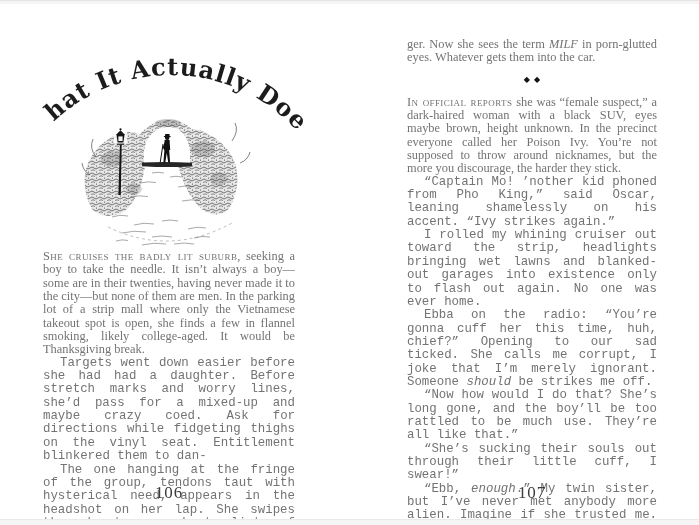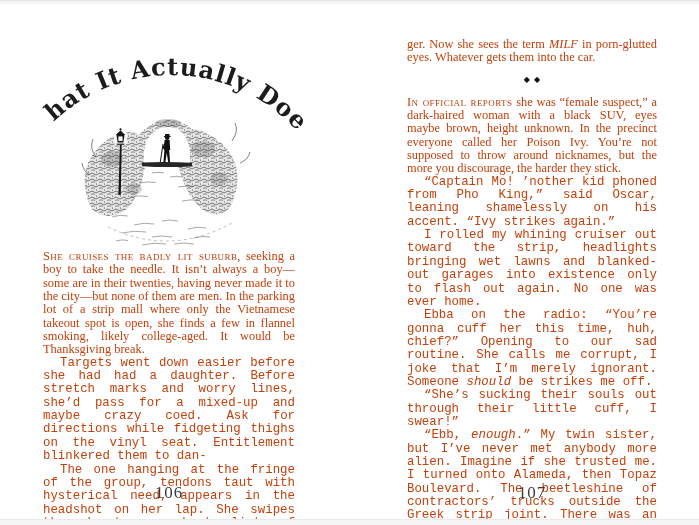--- a/index.html
+++ b/index.html
@@ -16,21 +16,21 @@
   .title-art{position:absolute;left:10px;top:20px;width:330px;height:235px;}
 
   .col{position:absolute;color:#2a2a2a;}
   .col-left{left:43px;top:250px;width:252px;}
   .col-right{left:407px;top:38px;width:250px;}
 
   .bodytext p{
     margin:0;
     font-size:12.4px;line-height:13.35px;
     text-align:justify;text-justify:inter-word;
-    color:#c2410c;
+    color:#737373;
   }
   .bodytext p.indent{text-indent:17px;font-family:Liberation Mono, monospace;}
   .smallcaps{font-variant:small-caps;letter-spacing:0.4px;}
   .italic{font-style:italic;}
 
   .sep{
     text-align:center;color:#141414;
     font-size:8px;letter-spacing:4px;padding-left:4px;
     margin:9px 0 10px 0;line-height:12px;
   }
@@ -130,21 +130,22 @@
 
   <div class="col col-right bodytext">
     <div>
         <p class=""><span>ger. Now she sees the term </span><span class="italic">MILF</span><span> in porn-glutted eyes. Whatever gets them into the car.</span></p>
       </div>
     <div class="sep">◆◆</div>
     <div>
         <p class=""><span class="smallcaps">In official reports</span><span> she was “female suspect,” a dark-haired woman with a black SUV, eyes maybe brown, height unknown. In the precinct everyone called her Poison Ivy. You’re not supposed to throw around nicknames, but the more you discourage, the harder they stick.</span></p>
         <p class="indent"><span>“Captain Mo! ’nother kid phoned from Pho King,” said Oscar, leaning shamelessly on his accent. “Ivy strikes again.”</span></p>
         <p class="indent"><span>I rolled my whining cruiser out toward the strip, headlights bringing wet lawns and blanked-out garages into existence only to flash out again. No one was ever home.</span></p>
-        <p class="indent"><span>Ebba on the radio: “You’re gonna cuff her this time, huh, chief?” Opening to our sad routine. She calls me corrupt, I joke that I’m merely ignorant. Someone </span><span class="italic">should</span><span> be strikes me off.</span></p>
+        <p class="indent"><span>Ebba on the radio: “You’re gonna cuff her this time, huh, chief?” Opening to our sad ticked. She calls me corrupt, I joke that I’m merely ignorant. Someone </span><span class="italic">should</span><span> be strikes me off.</span></p>
+        <p class="indent"><span>“Now how would I do that? She’s long gone, and the boy’ll be too rattled to be much use. They’re all like that.”</span></p>
         <p class="indent"><span>“She’s sucking their souls out through their little cuff, I swear!”</span></p>
         <p class="indent"><span>“Ebb, </span><span class="italic">enough</span><span>.” My twin sister, but I’ve never met anybody more alien. Imagine if she trusted me. I turned onto Alameda, then Topaz Boulevard. The beetleshine of contractors’ trucks outside the Greek strip joint. There was an old lady crossing the street in front of the Target. She walked like her knees broke forty years ago and never healed. I stopped the car and left my flashers on until she hit the opposite sidewalk. The kid wasn’t going anywhere.</span></p>
       </div>
 
   </div>
   <div class="pagenum pagenum-right">107</div>
 
   <div class="edge-bottom"></div>
 </div>
 

